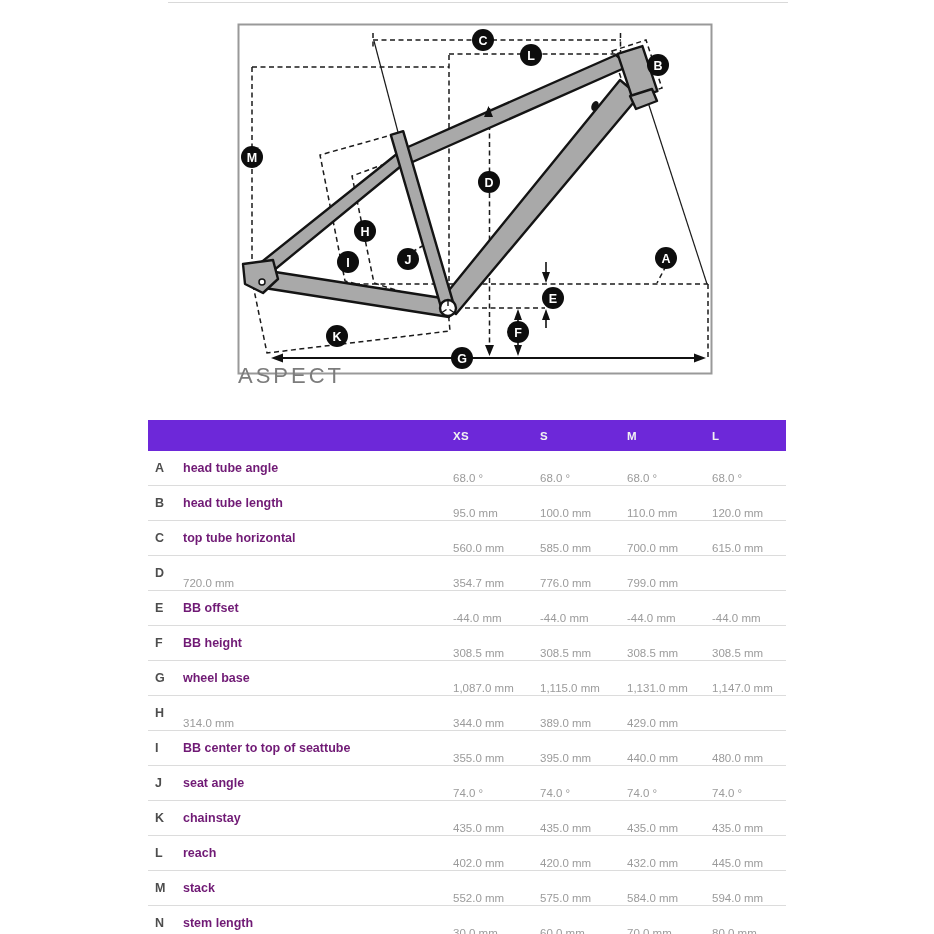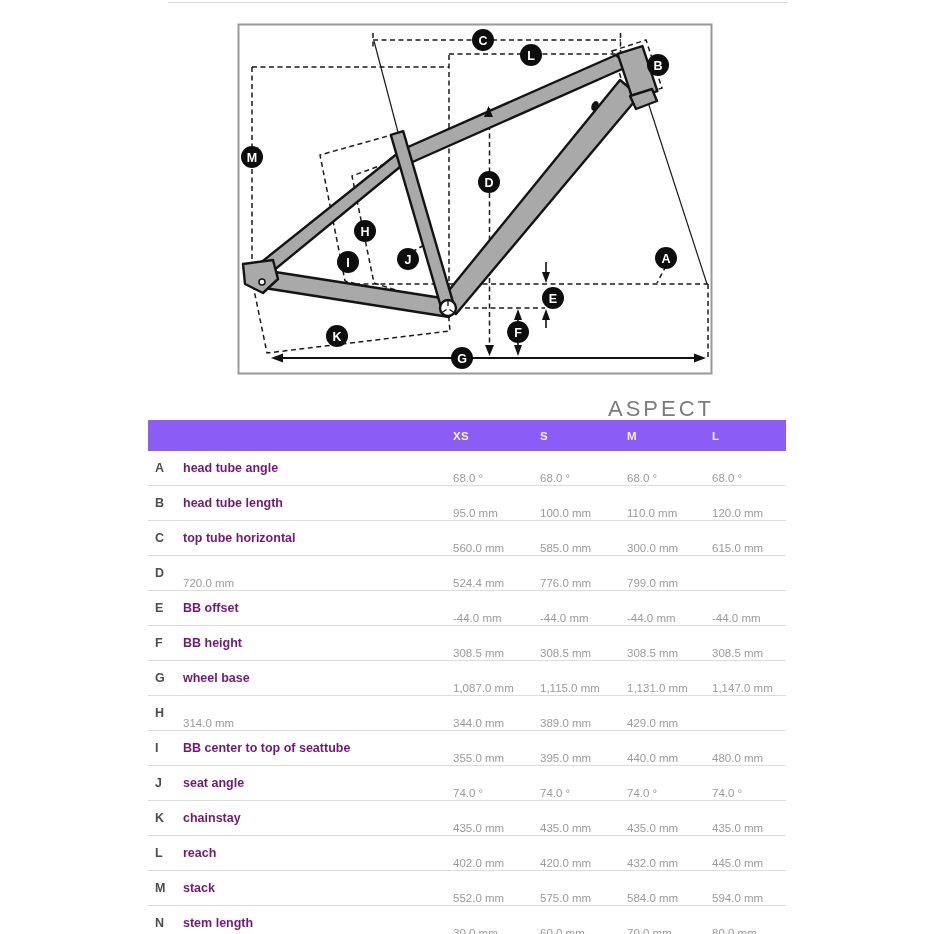--- a/index.html
+++ b/index.html
@@ -1,25 +1,25 @@
 <!DOCTYPE html>
 <html><head>
 <meta charset="utf-8">
 <style>
   html,body{margin:0;padding:0;background:#fff;}
   body{width:934px;height:934px;position:relative;overflow:hidden;
        font-family:"Liberation Sans", sans-serif;}
   .top-rule{position:absolute;top:2px;left:168px;width:620px;height:1px;background:#d9d9d9;}
   #diagram-wrap{position:absolute;left:236px;top:22px;width:478px;height:354px;}
   #diagram-svg{display:block;}
-  .aspect-title{position:absolute;top:396px;left:238px;width:476px;text-align:right;
+  .aspect-title{position:absolute;top:363px;left:238px;width:476px;text-align:left;
        font-size:22px;color:#7c7c7c;letter-spacing:3px;font-weight:400;}
   .geo-table{position:absolute;left:148px;top:420px;width:638px;}
   .thead{display:grid;grid-template-columns:305px 87px 87px 85px 1fr;height:31px;
-       background:#8b5cf6;align-items:center;color:#f2f2f2;font-weight:bold;
+       background:#6d28d9;align-items:center;color:#f2f2f2;font-weight:bold;
        font-size:11.5px;letter-spacing:.3px;}
   .trow{display:grid;grid-template-columns:35px 270px 87px 87px 85px 1fr;height:34px;
        align-items:center;border-bottom:1px solid #dcdcdc;background:#fff;}
   .cell-key{padding-left:7px;font-weight:bold;color:#4d4d4d;font-size:12.5px;}
   .cell-label{font-weight:bold;color:#701a75;font-size:12.5px;}
   .cell-val{color:#9b9b9b;font-size:11.5px;margin-top:20px;}
   .hspacer{height:100%;}
 </style>
 </head>
 <body>
@@ -174,27 +174,27 @@
         <div class="cell-val">95.0 mm</div>
         <div class="cell-val">100.0 mm</div>
         <div class="cell-val">110.0 mm</div>
         <div class="cell-val">120.0 mm</div>
       </div>
       <div class="trow">
         <div class="cell-key">C</div>
         <div class="cell-label">top tube horizontal</div>
         <div class="cell-val">560.0 mm</div>
         <div class="cell-val">585.0 mm</div>
-        <div class="cell-val">300.0 mm</div>
+        <div class="cell-val">700.0 mm</div>
         <div class="cell-val">615.0 mm</div>
       </div>
       <div class="trow">
         <div class="cell-key">D</div>
         <div class="cell-val">720.0 mm</div>
-        <div class="cell-val">524.4 mm</div>
+        <div class="cell-val">354.7 mm</div>
         <div class="cell-val">776.0 mm</div>
         <div class="cell-val">799.0 mm</div>
       </div>
       <div class="trow">
         <div class="cell-key">E</div>
         <div class="cell-label">BB offset</div>
         <div class="cell-val">-44.0 mm</div>
         <div class="cell-val">-44.0 mm</div>
         <div class="cell-val">-44.0 mm</div>
         <div class="cell-val">-44.0 mm</div>

